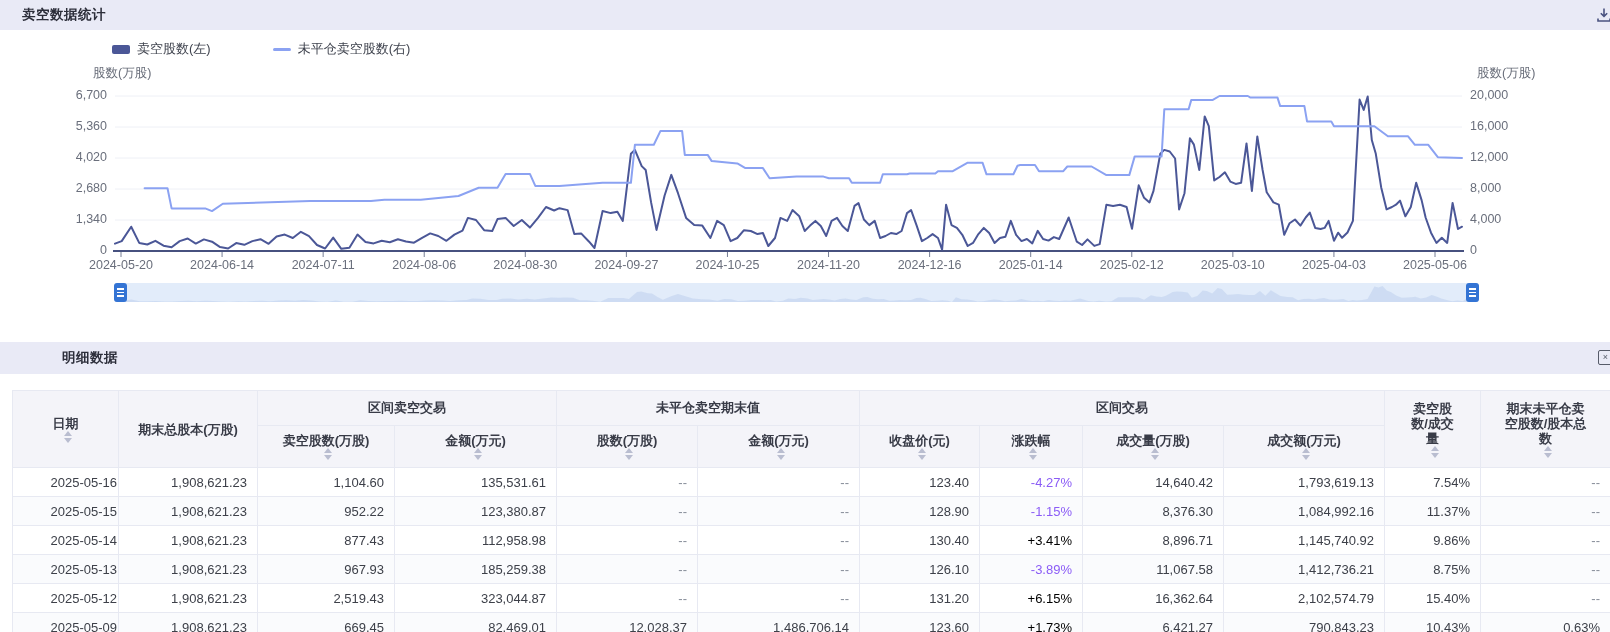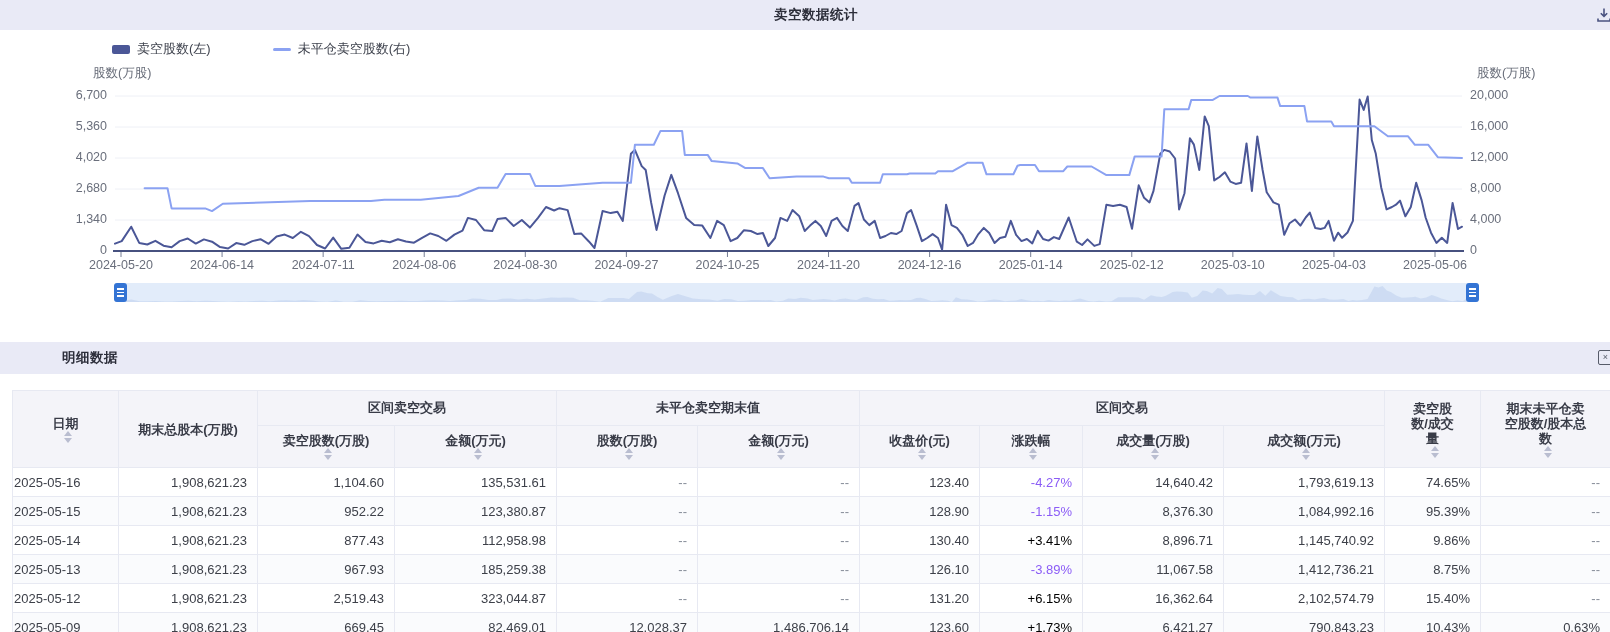--- a/index.html
+++ b/index.html
@@ -2,21 +2,21 @@
 <html><head>
 <meta charset="utf-8">
 <style>
   html,body{margin:0;padding:0;background:#fff;}
   body{width:1610px;height:632px;position:relative;overflow:hidden;
        font-family:"Liberation Sans","DejaVu Sans",sans-serif;color:#3c3f4a;}
   .abs{position:absolute;}
 
   
   .section-bar{left:0;width:1610px;background:#e9eaf6;display:flex;align-items:center;}
-  #bar1{top:0;height:30px;justify-content:center;}
+  #bar1{top:0;height:30px;}
   #bar2{top:342px;height:32px;padding-left:40px;}
   .section-title{font-size:13.5px;font-weight:bold;color:#2c2e3a;margin-left:22px;letter-spacing:.5px;}
   #download-icon{position:absolute;left:1596px;top:7px;}
   #corner-icon{position:absolute;left:1598px;top:8px;width:13px;height:13px;border:1.5px solid #565b69;border-radius:2px;
                font-size:9px;line-height:12px;text-align:center;color:#565b69;}
 
   
   #legend{top:40px;left:76px;display:flex;gap:26px;align-items:center;}
   .legend-item{display:flex;align-items:center;gap:7px;font-size:13px;color:#3f434e;cursor:pointer;margin-left:36px;}
   .swatch-rect{width:18px;height:9px;border-radius:2px;}
@@ -47,21 +47,21 @@
   .th-label{text-align:center;}
   .w-narrow .th-label{width:54px;}
   .w-wide .th-label{width:84px;}
   .sort{display:inline-flex;flex-direction:column;gap:2px;margin-left:4px;cursor:pointer;}
   .sort i{width:0;height:0;border-left:4px solid transparent;border-right:4px solid transparent;}
   .sort .up{border-bottom:5px solid #b9bdd0;}
   .sort .dn{border-top:5px solid #b9bdd0;}
   tbody td{height:26px;color:#3d4049;}
   tbody tr:nth-child(even) td{background:#fafbfd;}
   td.num{text-align:right;padding-right:10px;}
-  td.date{text-align:left;}
+  td.date{text-align:right;}
   td.up{color:#000000;} td.dn{color:#8b5cf6;} td.dash{color:#878d99;}
 </style>
 </head>
 <body>
 
 <div class="abs section-bar" id="bar1">
   <span class="section-title">卖空数据统计</span>
   <span id="download-icon">
     <svg width="16" height="16" viewBox="0 0 16 16">
       <path d="M8 1.5v7.5M4.8 6.2 8 9.4l3.2-3.2" stroke="#4a5380" stroke-width="1.6" fill="none"></path>
@@ -290,35 +290,35 @@
           <td class="date">2025-05-16</td>
           <td class="num">1,908,621.23</td>
           <td class="num">1,104.60</td>
           <td class="num">135,531.61</td>
           <td class="num dash">--</td>
           <td class="num dash">--</td>
           <td class="num">123.40</td>
           <td class="num dn">-4.27%</td>
           <td class="num">14,640.42</td>
           <td class="num">1,793,619.13</td>
-          <td class="num">74.65%</td>
+          <td class="num">7.54%</td>
           <td class="num dash">--</td>
         </tr>
         <tr>
           <td class="date">2025-05-15</td>
           <td class="num">1,908,621.23</td>
           <td class="num">952.22</td>
           <td class="num">123,380.87</td>
           <td class="num dash">--</td>
           <td class="num dash">--</td>
           <td class="num">128.90</td>
           <td class="num dn">-1.15%</td>
           <td class="num">8,376.30</td>
           <td class="num">1,084,992.16</td>
-          <td class="num">95.39%</td>
+          <td class="num">11.37%</td>
           <td class="num dash">--</td>
         </tr>
         <tr>
           <td class="date">2025-05-14</td>
           <td class="num">1,908,621.23</td>
           <td class="num">877.43</td>
           <td class="num">112,958.98</td>
           <td class="num dash">--</td>
           <td class="num dash">--</td>
           <td class="num">130.40</td>

